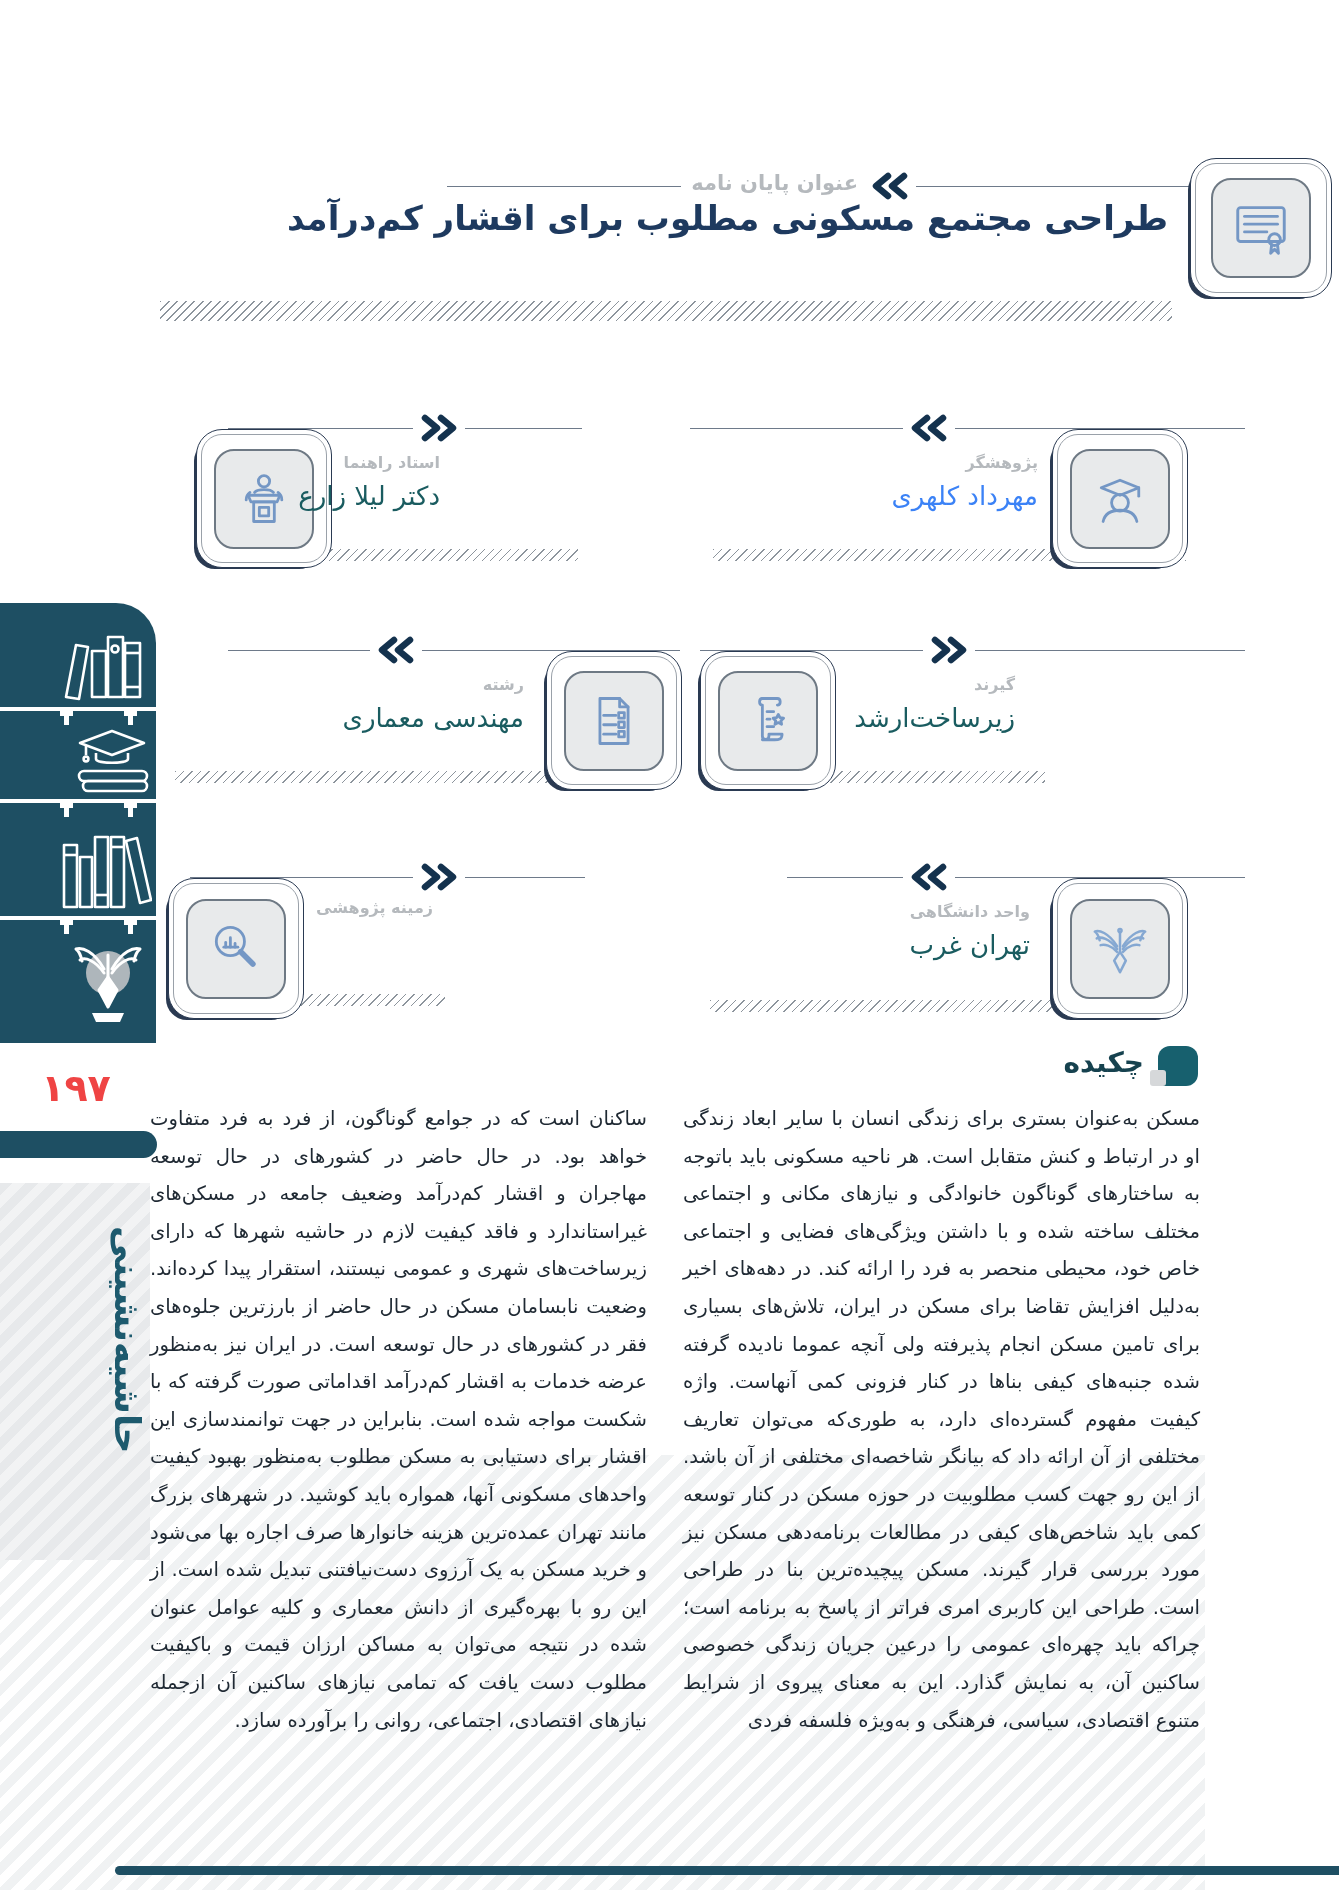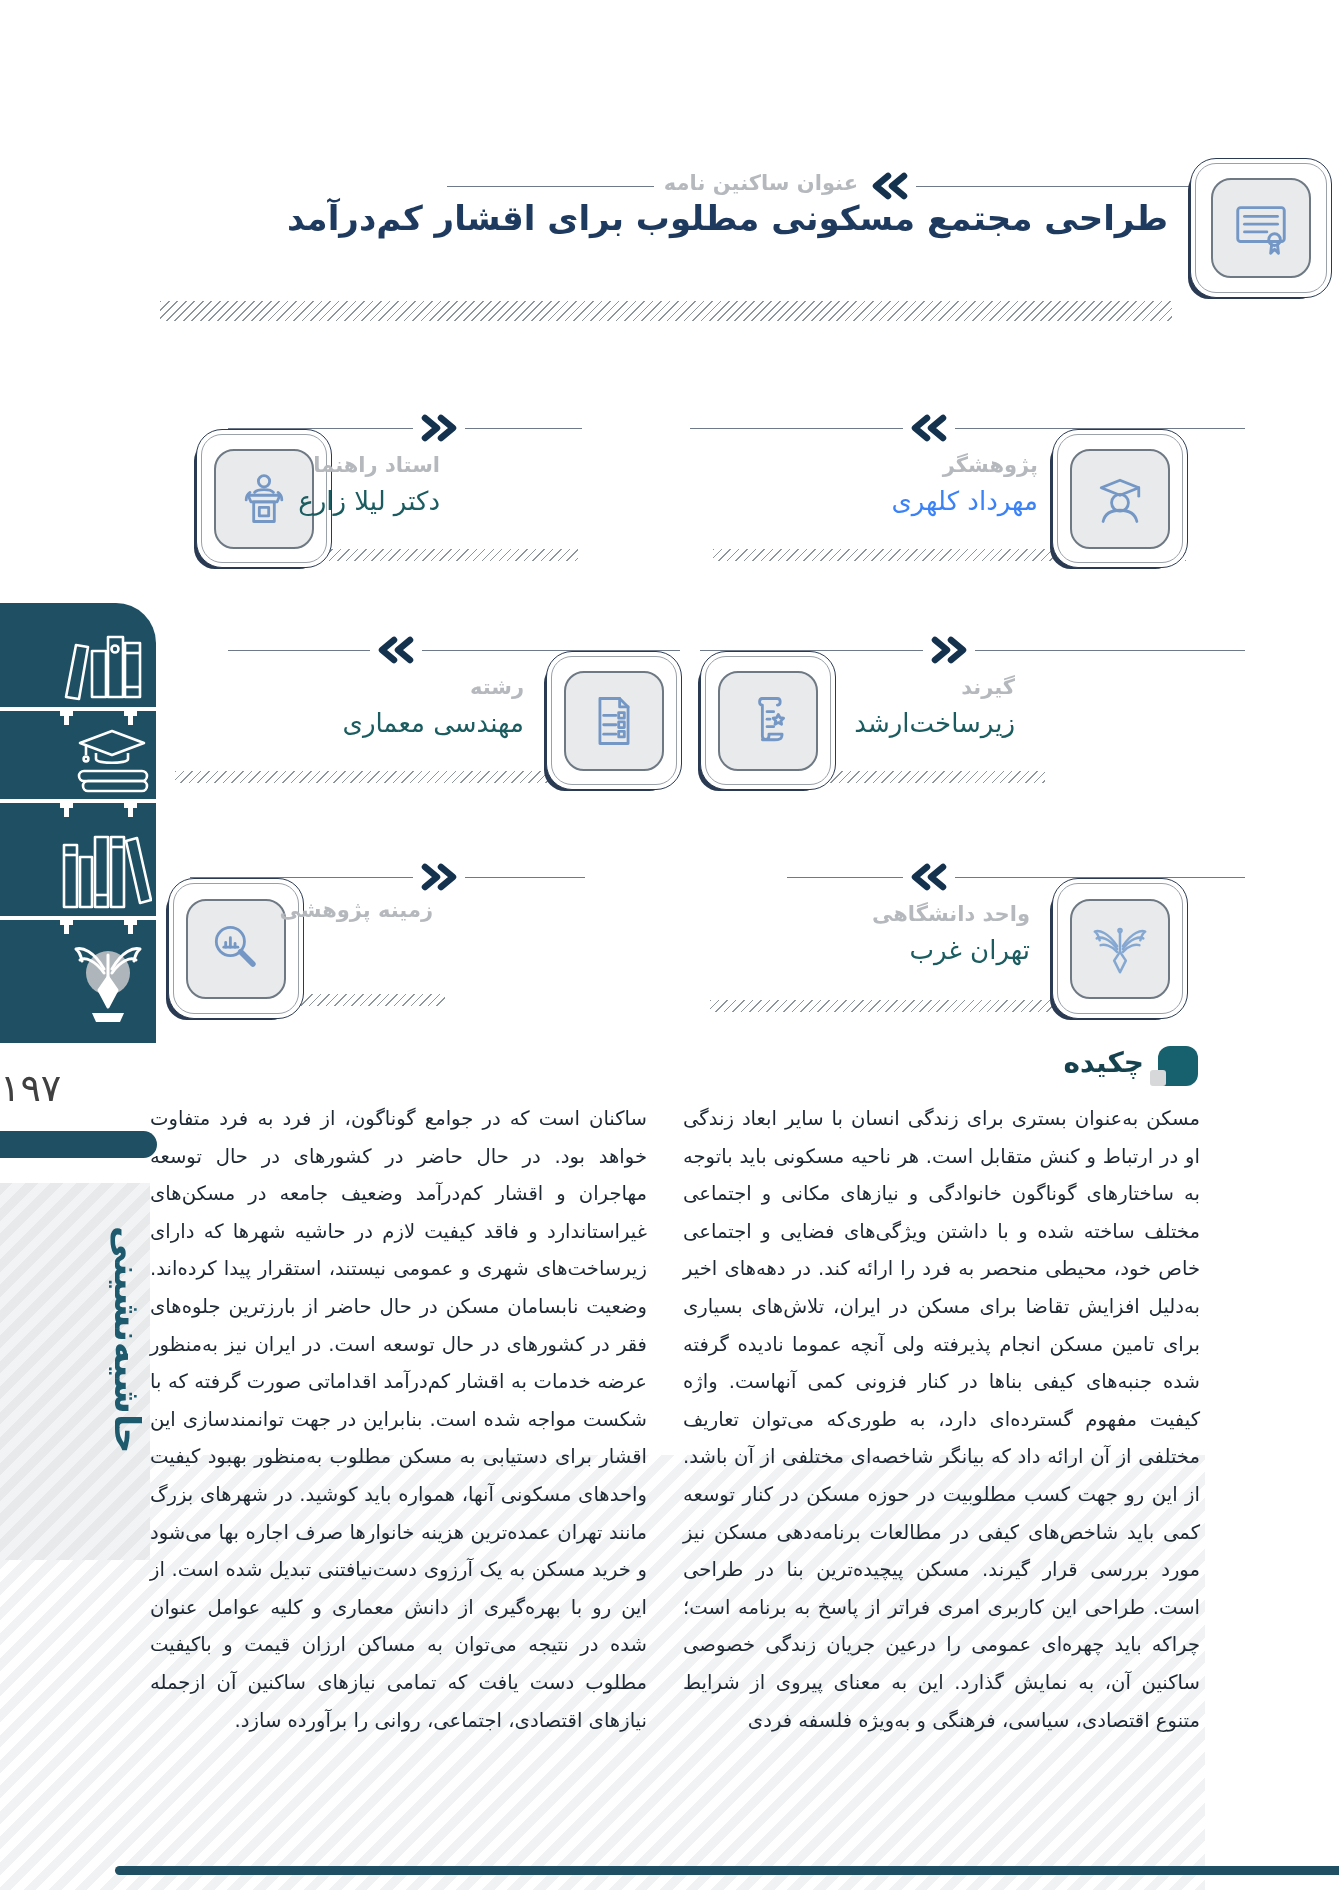--- a/index.html
+++ b/index.html
@@ -16,41 +16,41 @@
                display:flex;align-items:center;justify-content:center;}
   .plate{width:96px;height:96px;background:#E8EAEB;border:2.5px solid #6E7984;border-radius:20px;
          display:flex;align-items:center;justify-content:center;}
   
   .hatch{position:absolute;height:12px;z-index:1;
          background:repeating-linear-gradient(135deg,#8D959D 0 1px,transparent 1px 6px);}
   .hatch-big{position:absolute;height:20px;z-index:1;
          background:repeating-linear-gradient(135deg,#8D959D 0 1.2px,transparent 1.2px 6px);}
   
   .card-text{position:absolute;text-align:right;direction:rtl;z-index:5;}
-  .card-label{font-size:21px;font-weight:700;color:#B5B9BD;}
+  .card-label{font-size:16px;font-weight:700;color:#B5B9BD;}
   .card-value{font-size:26px;font-weight:400;color:#1A5C60;margin-top:9px;}
   .value-navy{color:#3b82f6;}
   .rarea-value{font-size:21px;line-height:33px;width:300px;margin-right:0;margin-left:auto;}
   
   .title-label{position:absolute;font-size:21px;font-weight:700;color:#B5B9BD;background:#fff;
                padding:0 10px;direction:rtl;z-index:3;}
   .main-title{position:absolute;direction:rtl;text-align:right;font-size:34px;font-weight:700;
               color:#1E3A5F;line-height:49px;z-index:5;}
   
   .abs-head{position:absolute;direction:rtl;font-size:28px;font-weight:700;color:#16424F;z-index:5;}
   .abs-col{position:absolute;direction:rtl;text-align:justify;font-size:19.6px;line-height:37.6px;
            color:#1F2933;z-index:5;}
   
   .sidebar-dark{position:absolute;left:0;top:603px;width:156px;height:440px;background:#1E4F63;
                 border-radius:0 40px 0 0;z-index:6;}
   .shelf-line{position:absolute;left:0;width:100%;height:3.5px;background:#fff;}
   .hook{position:absolute;width:13px;height:5px;background:#fff;}
   .hook::after{content:'';position:absolute;left:4px;top:5px;width:5px;height:9px;background:#fff;}
-  .page-num{position:absolute;left:0;top:1066px;width:152px;text-align:left;direction:rtl;
-            font-size:38px;color:#404040;z-index:6;}
+  .page-num{position:absolute;left:0;top:1066px;width:152px;text-align:center;direction:rtl;
+            font-size:38px;color:#ef4444;z-index:6;font-weight:bold;}
   .side-tab{position:absolute;left:0;top:1131px;width:157px;height:27px;background:#1E4F63;
             border-radius:0 14px 14px 0;z-index:6;}
   .side-gray{position:absolute;left:0;top:1183px;width:150px;height:377px;z-index:4;
              background:repeating-linear-gradient(135deg,#E7E9EB 0 9px,#F2F3F4 9px 18px);}
   .side-vtext{position:absolute;left:148px;top:1226px;transform:rotate(90deg);
               transform-origin:top left;white-space:nowrap;direction:rtl;
               font-size:36px;font-weight:700;color:#1D5A6E;z-index:7;}
   .stripes-light{position:absolute;left:0;top:1455px;width:1205px;height:435px;z-index:0;
              background:repeating-linear-gradient(135deg,#F0F2F3 0 9px,#FFFFFF 9px 18px);}
   .bottom-bar{position:absolute;left:115px;top:1866px;width:1224px;height:9px;background:#1E4F63;
@@ -59,21 +59,21 @@
   .mark-dark{position:absolute;left:1158px;top:1046px;width:40px;height:40px;background:#17606E;
              border-radius:12px 12px 12px 3px;z-index:5;}
   .mark-gray{position:absolute;left:1150px;top:1070px;width:16px;height:16px;background:#D6D8DA;
              border-radius:3px;z-index:6;}
   svg{display:block;}
 </style>
 </head>
 <body>
 
 <div class="rule" style="left:447px;top:186px;width:745px;"></div>
-<div class="title-label" style="right:471px;top:171px;">عنوان ساکنین نامه</div>
+<div class="title-label" style="right:471px;top:171px;">عنوان پایان نامه</div>
 <div class="chev" style="left:864px;top:172px;">
   <svg width="46" height="28" viewBox="0 0 46 28">
       <g fill="none" stroke="#14324E" stroke-width="6.5" stroke-linecap="round" stroke-linejoin="round">
         <path d="M21 4 L9 14 L21 24"></path>
         <path d="M37 4 L25 14 L37 24"></path>
       </g>
     </svg>
 </div>
 <div class="frame" style="left:1190px;top:158px;width:140px;height:138px;">
   <div class="frame-inner">

